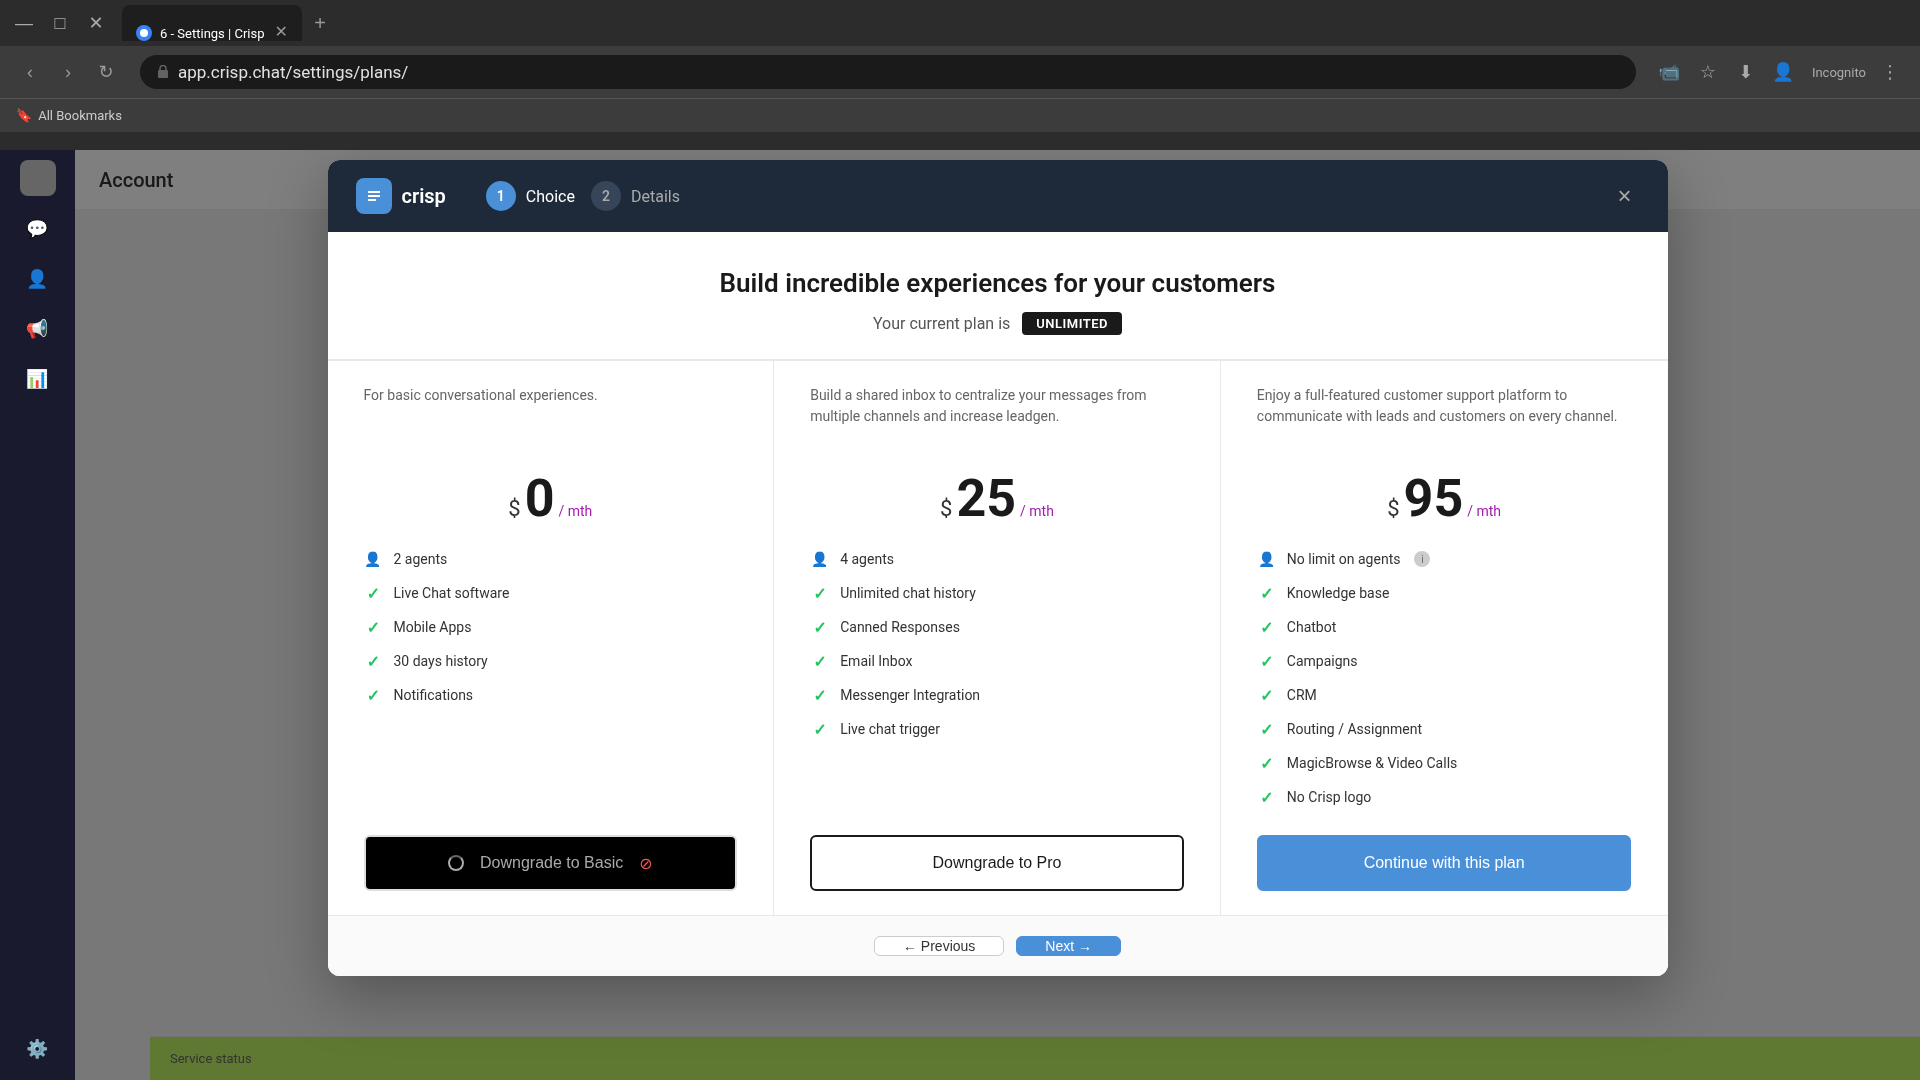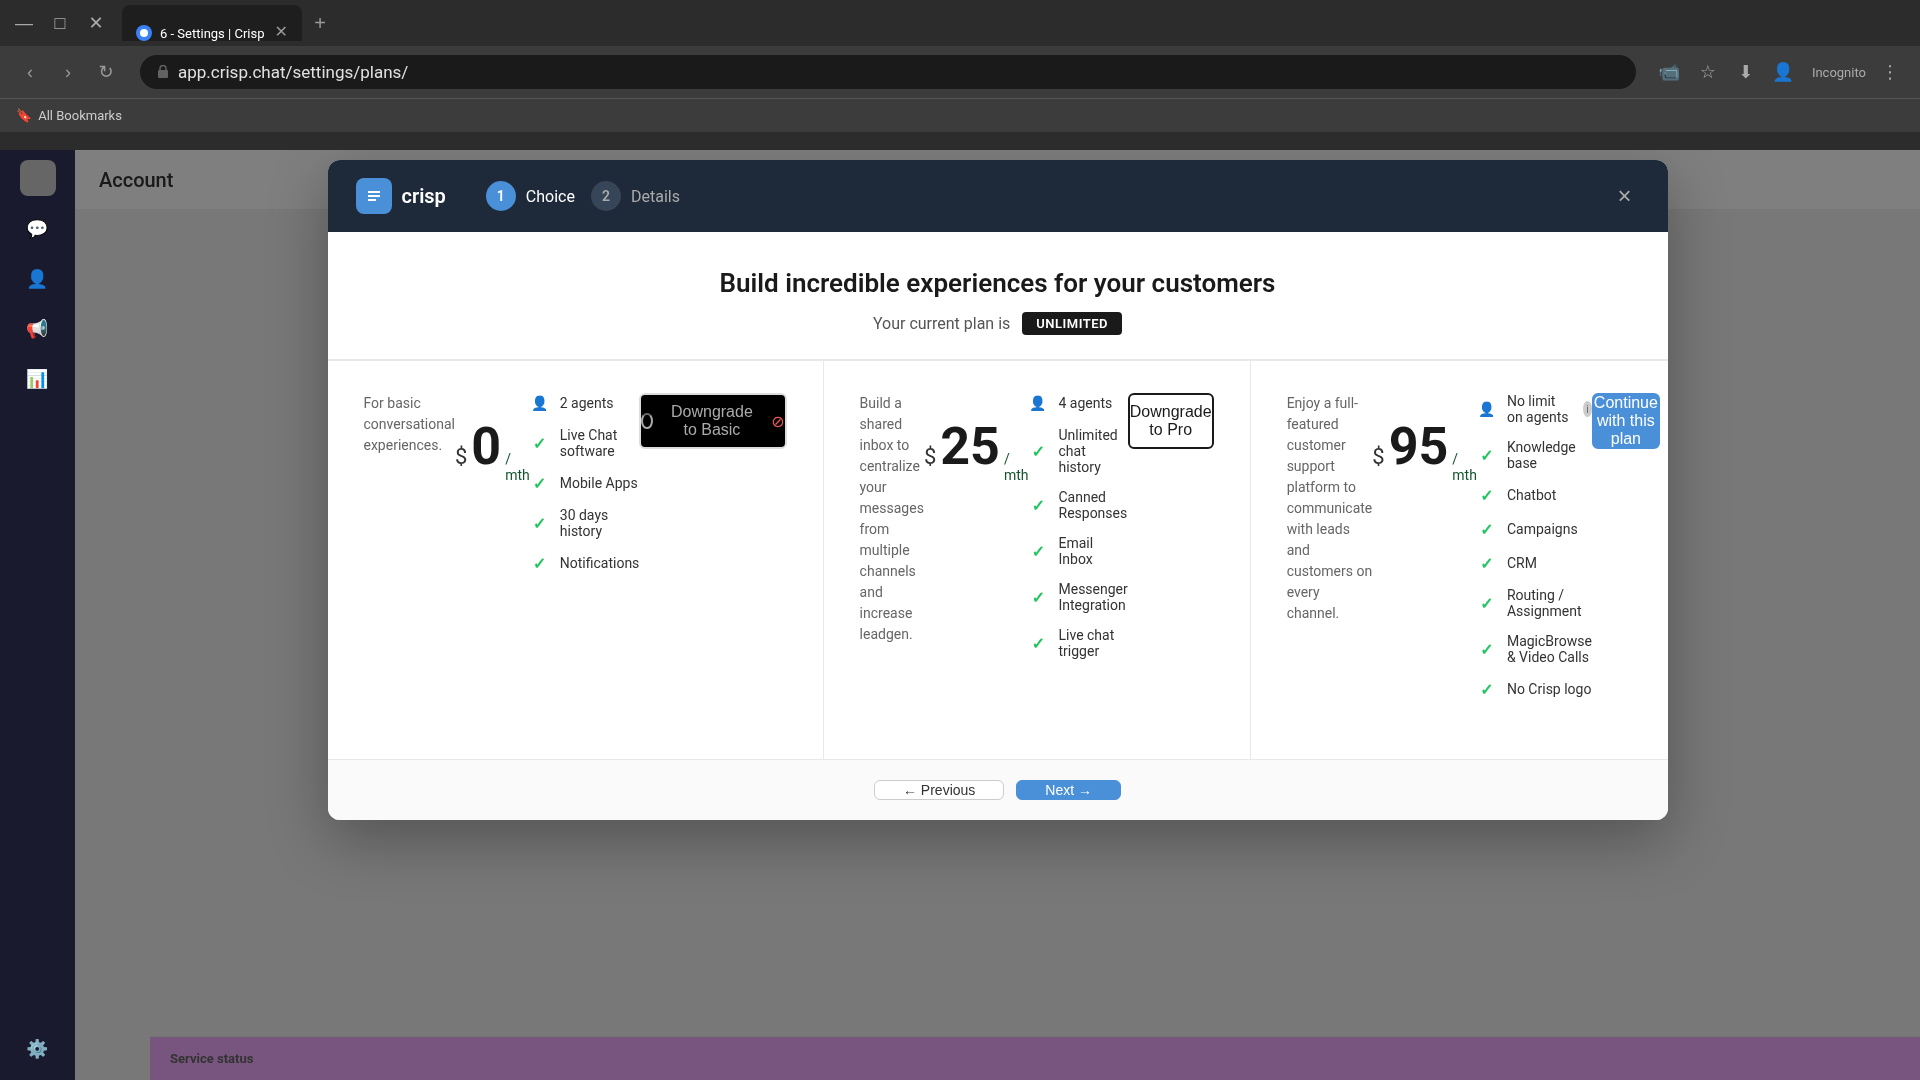--- a/index.html
+++ b/index.html
@@ -304,24 +304,24 @@
 
     
     .plans-grid {
       display: grid;
       grid-template-columns: 1fr 1fr 1fr;
       gap: 0;
       border-top: 2px solid #e8e8e8;
     }
     .plan-card {
       background: white;
-      padding: 32px 36px;
+      padding: 24px 36px;
       border-right: 1px solid #e8e8e8;
       display: flex;
-      flex-direction: row;
+      flex-direction: column;
     }
     .plan-card:last-child { border-right: none; }
     .plan-description {
       font-size: 14px;
       color: #666;
       line-height: 1.5;
       min-height: 60px;
     }
     .plan-price-row {
       display: flex;
@@ -336,21 +336,21 @@
       font-weight: 400;
     }
     .price-amount {
       font-size: 52px;
       font-weight: 700;
       color: #1a1a1a;
       line-height: 1;
     }
     .price-period {
       font-size: 14px;
-      color: #14532d;
+      color: #a21caf;
     }
     .plan-features {
       display: flex;
       flex-direction: column;
       gap: 14px;
       flex: 1;
       margin-bottom: 28px;
     }
     .feature-item {
       display: flex;
@@ -462,28 +462,27 @@
     .modal-body::-webkit-scrollbar { width: 8px; }
     .modal-body::-webkit-scrollbar-track { background: #f0f0f0; }
     .modal-body::-webkit-scrollbar-thumb { background: #ccc; border-radius: 4px; }
 
     .service-status {
       position: absolute;
       bottom: 0;
       left: 75px;
       right: 0;
       height: 44px;
-      background: #f0abfc;
+      background: #bef264;
       border-top: 1px solid #e8e8e8;
       display: flex;
       align-items: center;
       padding: 0 20px;
       font-size: 13px;
       color: #666;
-      font-weight: bold;
     }
     .win-ctrl {
       width: 28px;
       height: 28px;
       background: none;
       border: none;
       color: #aaa;
       font-size: 18px;
       cursor: pointer;
       display: flex;

